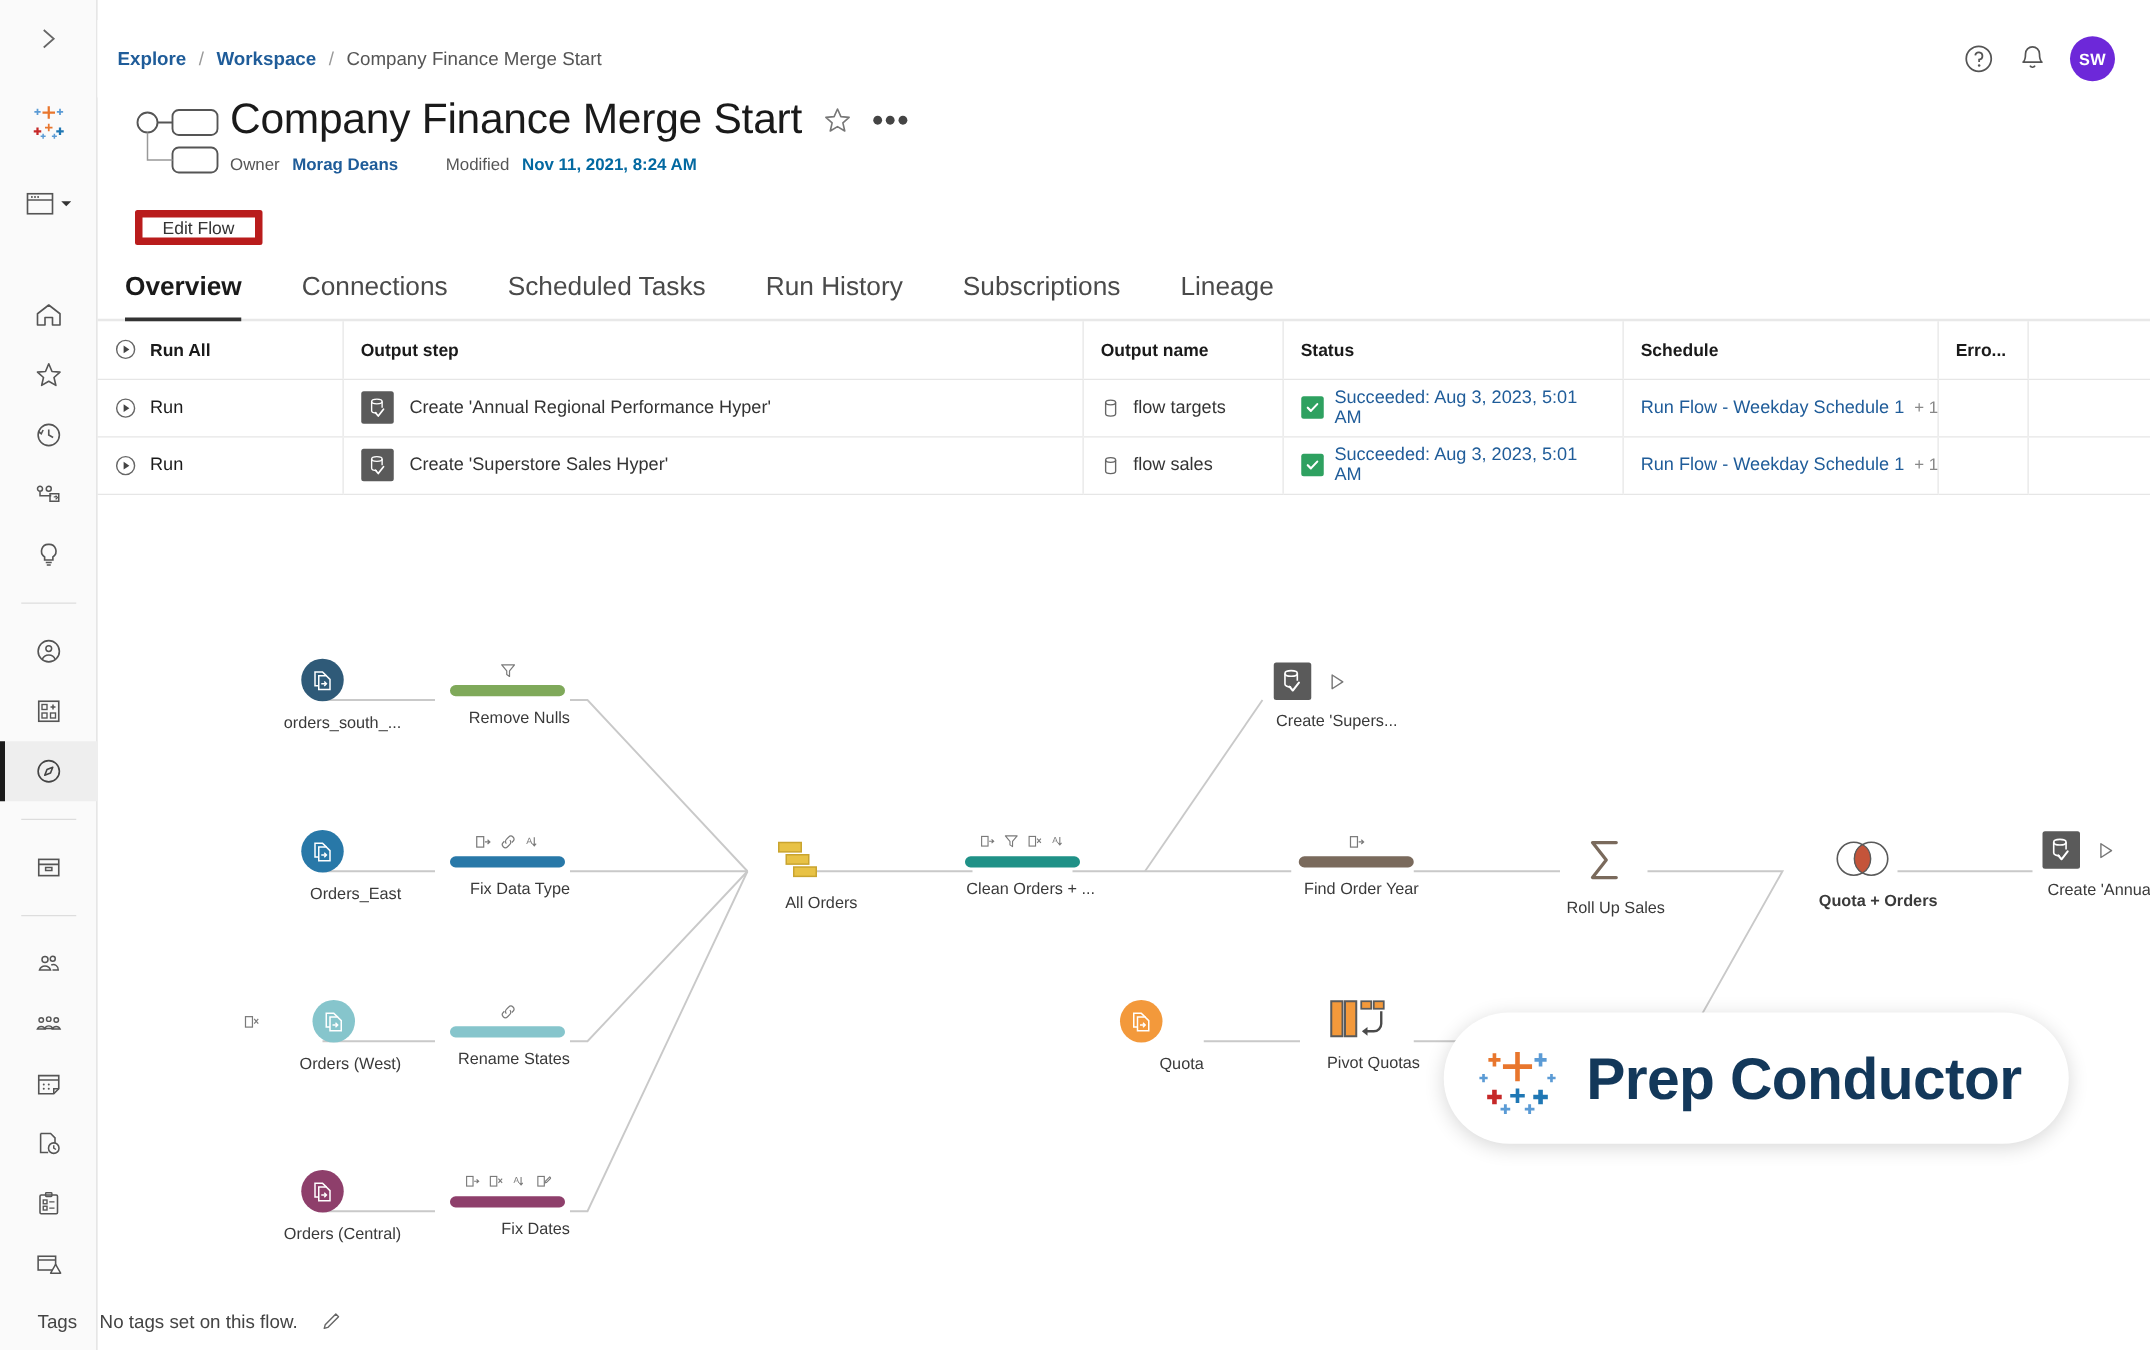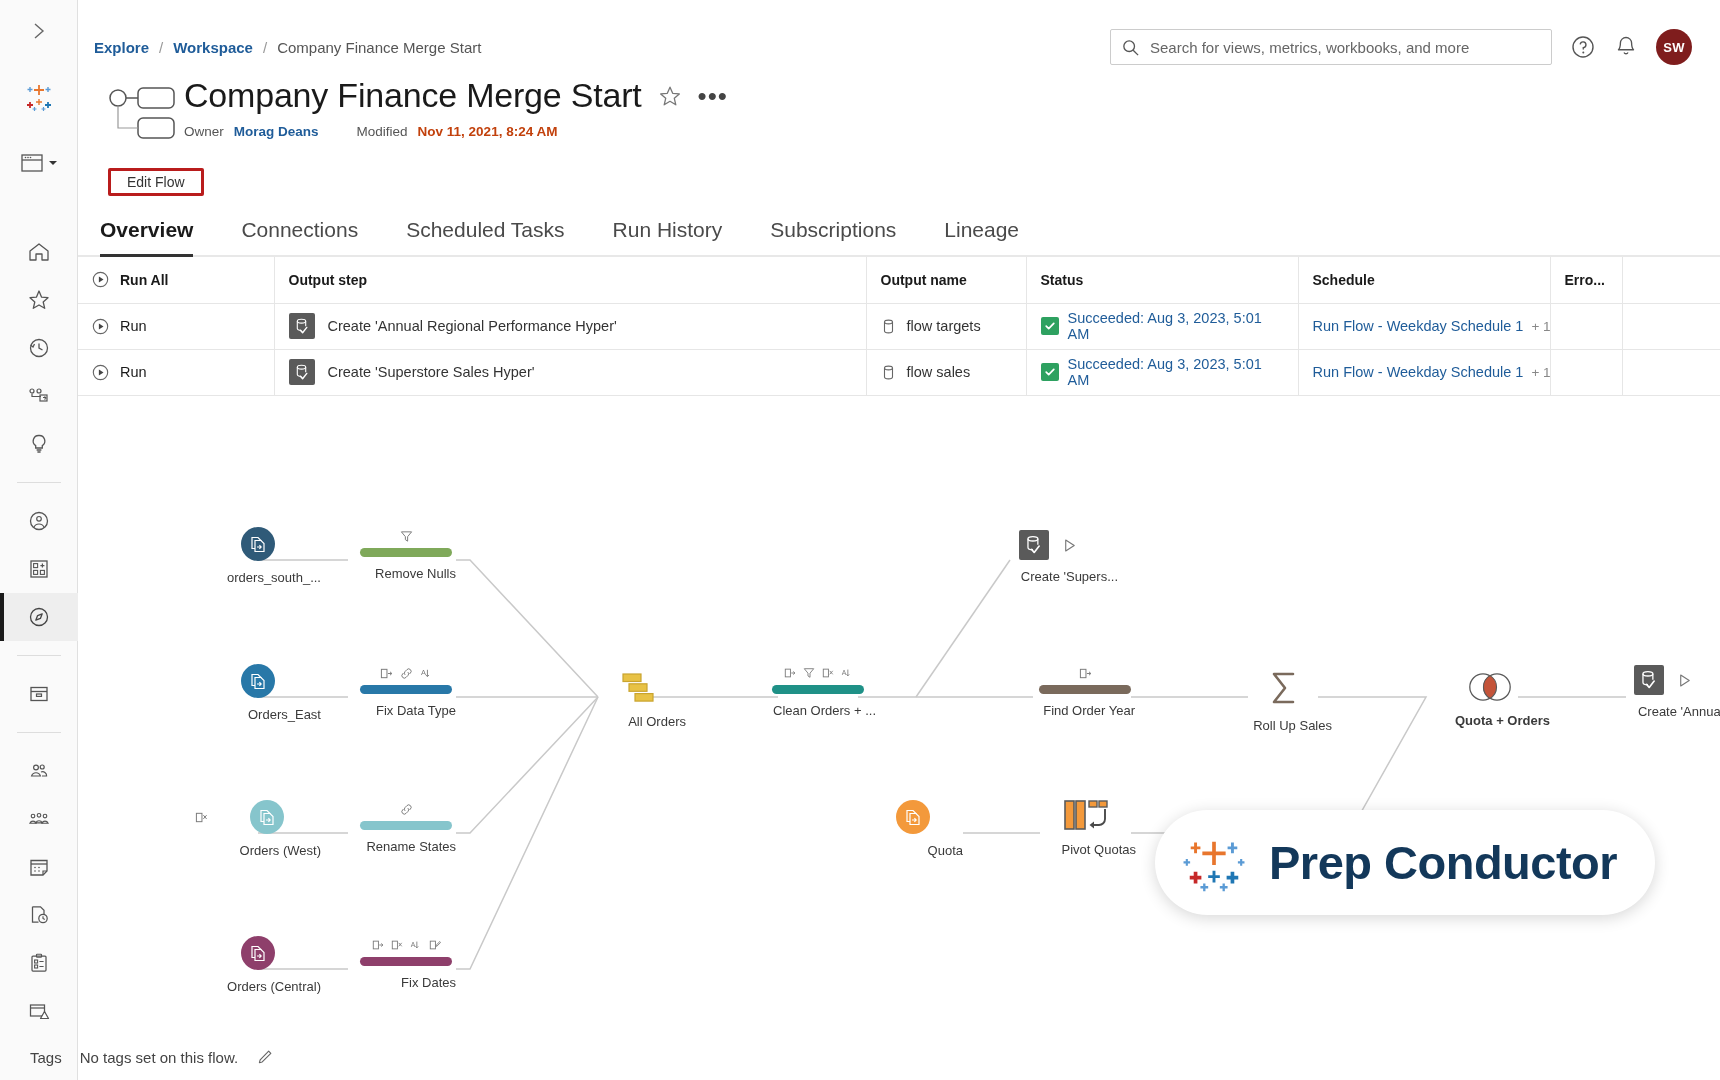--- a/index.html
+++ b/index.html
@@ -48,43 +48,43 @@
   #search-box {
     width:442px; height:36px; border:1px solid #cccccc; border-radius:2px;
     display:flex; align-items:center; padding:0 10px; background:#fff;
   }
   #search-input {
     border:none; outline:none; flex:1; font-size:15px; color:#555;
     font-family:"Liberation Sans", sans-serif; margin-left:8px; background:transparent;
   }
   #search-input::placeholder { color:#666; }
   .avatar {
-    width:36px; height:36px; border-radius:50%; background:#7f1d1d; color:#fff;
+    width:36px; height:36px; border-radius:50%; background:#6d28d9; color:#fff;
     display:flex; align-items:center; justify-content:center; font-size:13px; font-weight:bold;
     letter-spacing:0.3px;
   }
 
   
   #content { position:absolute; left:78px; top:62px; width:1642px; height:1018px; }
   #title-row { display:flex; align-items:flex-start; padding:14px 0 0 30px; }
   #flow-glyph { width:70px; height:62px; flex:none; margin-top:6px; }
   #title-block { margin-left:6px; }
   #title-line { display:flex; align-items:center; gap:16px; }
   #page-title { font-size:34px; font-weight:normal; color:#1a1a1a; letter-spacing:-0.2px; }
   .star-btn, .more-btn { cursor:pointer; color:#666; }
   .more-btn { font-size:26px; line-height:14px; letter-spacing:1px; color:#444; }
   #meta-line { margin-top:9px; font-size:13.5px; color:#444; display:flex; gap:10px; align-items:center; }
   #meta-line .lbl { color:#555; }
   #meta-line .owner { color:#1f5c99; font-weight:bold; cursor:pointer; }
-  #meta-line .modval { font-weight:bold; color:#c2410c; }
+  #meta-line .modval { font-weight:bold; color:#0369a1; }
   #meta-line .sp { display:inline-block; width:18px; }
 
   #editflow-btn {
     margin:24px 0 0 30px; height:28px; padding:0 16px;
-    border:3px solid #b91c1c; border-radius:2px; background:#fff; color:#333;
+    border:6px solid #b91c1c; border-radius:2px; background:#fff; color:#333;
     font-size:14px; font-family:"Liberation Sans", sans-serif; cursor:pointer;
     display:inline-flex; align-items:center;
   }
 
   
   #tabs { margin-top:22px; padding-left:0; display:flex; gap:0; border-bottom:2px solid #e8e8e8; }
   .tab {
     font-size:21px; color:#4a4a4a; padding:0 24px 13px 24px; cursor:pointer;
     position:relative; white-space:nowrap;text-align:right;
   }
@@ -335,27 +335,20 @@
 
 <div id="topbar">
   <div id="breadcrumb">
     <span class="crumb-link">Explore</span>
     <span class="crumb-sep">/</span>
     <span class="crumb-link">Workspace</span>
     <span class="crumb-sep">/</span>
     <span class="crumb-cur">Company Finance Merge Start</span>
   </div>
   <div id="topright">
-    <div id="search-box">
-      <svg class="ico" width="19" height="19" viewBox="0 0 20 20">
-        <circle cx="8.6" cy="8.6" r="5.6" fill="none" stroke="#555" stroke-width="1.4"></circle>
-        <path d="M12.8 12.8 L18 18" stroke="#555" stroke-width="1.4"></path>
-      </svg>
-      <input id="search-input" type="text" placeholder="Search for views, metrics, workbooks, and more" style="">
-    </div>
     <svg class="ico" width="26" height="26" viewBox="0 0 26 26" style="cursor:pointer">
       <circle cx="13" cy="13" r="10" fill="none" stroke="#555" stroke-width="1.4"></circle>
       <path d="M10.2 10.3 a2.9 2.9 0 1 1 3.1 3.4 v1.8" fill="none" stroke="#555" stroke-width="1.4"></path>
       <circle cx="13.3" cy="18.4" r="1" fill="#555"></circle>
     </svg>
     <svg class="ico" width="24" height="26" viewBox="0 0 24 26" style="cursor:pointer">
       <path d="M12 3.5 a5.6 5.6 0 0 0-5.6 5.6 c0 4.8-1.9 6.6-1.9 6.6 h15 s-1.9-1.8-1.9-6.6 A5.6 5.6 0 0 0 12 3.5 Z" fill="none" stroke="#555" stroke-width="1.35" stroke-linejoin="round"></path>
       <path d="M10 18.5 a2.2 2.2 0 0 0 4 0" fill="none" stroke="#555" stroke-width="1.35"></path>
     </svg>
     <div class="avatar">SW</div>

